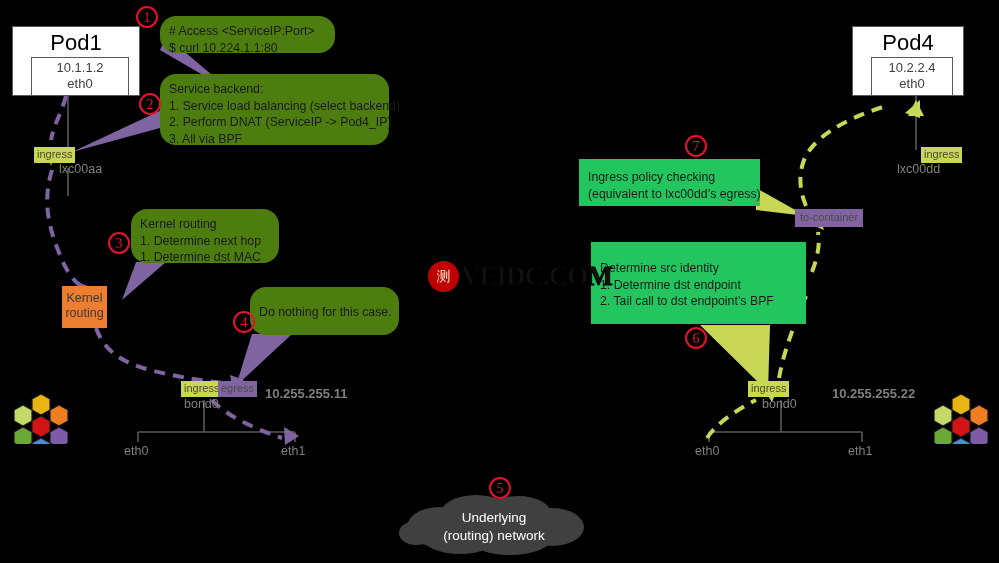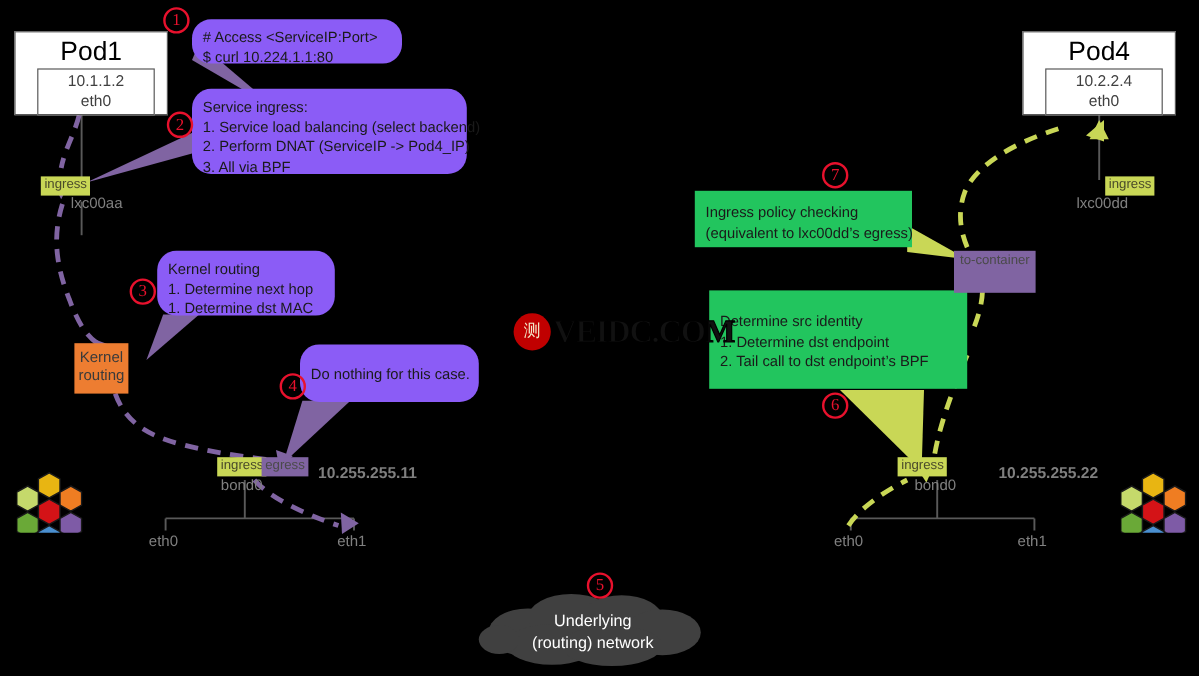--- a/index.html
+++ b/index.html
@@ -12,21 +12,21 @@
 
   
   .pod{background:#ffffff;border:1.5px solid #595959;}
   .pod-title{width:100%;text-align:center;color:#000;font-size:22px;line-height:24px;
              padding-top:4px;}
   .pod-inner{border:1.5px solid #595959;background:#fff;margin:2px 10px 4px 18px;
              text-align:center;color:#404040;font-size:13px;line-height:16px;padding:2px 0 3px 0;}
 
   
   .callout{color:#1a1a1a;font-size:12.3px;line-height:16.5px;padding:7px 9px;}
-  .callout.purple{background:#8b5cf6;border-radius:16px;}
+  .callout.purple{background:#4d7c0f;border-radius:16px;}
   .callout.green{background:#22c55e;}
   .callout div{white-space:nowrap;}
 
   
   svg.overlay{position:absolute;left:0;top:0;width:999px;height:563px;pointer-events:none;}
 
   
   .badge{font-size:11px;line-height:13px;padding:1px 3px 2px 3px;color:#3f3151;white-space:nowrap;}
   .badge.green{background:#C9D756;color:#4a4a2a;}
   .badge.purple{background:#8064A2;color:#4a4a4a;}
@@ -125,36 +125,36 @@
   </svg>
 
   <div class="abs pod" style="left:12px;top:26px;width:128px;height:70px;">
     <div class="pod-title">Pod1</div>
     <div class="pod-inner">
       <div>10.1.1.2</div>
       <div>eth0</div>
     </div>
   </div>
 
-  <div class="abs pod" style="left:852px;top:26px;width:128px;height:70px;">
+  <div class="abs pod" style="left:852px;top:26px;width:112px;height:70px;">
     <div class="pod-title">Pod4</div>
     <div class="pod-inner">
       <div>10.2.2.4</div>
       <div>eth0</div>
     </div>
   </div>
 
   <div class="abs callout purple" style="left:160px;top:16px;width:175px;height:37px;">
     <div># Access &lt;ServiceIP:Port&gt;</div>
     <div>$ curl 10.224.1.1:80</div>
   </div>
   <div class="abs num" style="left:136px;top:6px;">1</div>
 
   <div class="abs callout purple" style="left:160px;top:74px;width:229px;height:71px;">
-    <div>Service ingress:</div>
+    <div>Service backend:</div>
     <div>1. Service load balancing (select backend)</div>
     <div>2. Perform DNAT (ServiceIP -&gt; Pod4_IP)</div>
     <div>3. All via BPF</div>
   </div>
   <div class="abs num" style="left:139px;top:93px;">2</div>
 
   <div class="abs callout purple" style="left:131px;top:209px;width:148px;height:54px;">
     <div>Kernel routing</div>
     <div>1. Determine next hop</div>
     <div>1. Determine dst MAC</div>
@@ -187,21 +187,21 @@
     <div>routing</div>
   </div>
 
   <div class="abs badge green" style="left:181px;top:381px;">ingress</div>
   <div class="abs badge purple" style="left:218px;top:381px;">egress</div>
   <div class="abs glabel" style="left:184px;top:397px;">bond0</div>
   <div class="abs glabel bold" style="left:265px;top:387px;">10.255.255.11</div>
   <div class="abs glabel" style="left:124px;top:444px;">eth0</div>
   <div class="abs glabel" style="left:281px;top:444px;">eth1</div>
 
-  <div class="abs badge purple" style="left:795px;top:209px;padding:2px 5px 20px 5px;">to-container</div>
+  <div class="abs badge purple" style="left:795px;top:209px;padding:2px 5px 3px 5px;">to-container</div>
 
   <div class="abs badge green" style="left:921px;top:147px;">ingress</div>
   <div class="abs glabel" style="left:897px;top:162px;">lxc00dd</div>
 
   <div class="abs badge green" style="left:748px;top:381px;">ingress</div>
   <div class="abs glabel" style="left:762px;top:397px;">bond0</div>
   <div class="abs glabel bold" style="left:832px;top:387px;">10.255.255.22</div>
   <div class="abs glabel" style="left:695px;top:444px;">eth0</div>
   <div class="abs glabel" style="left:848px;top:444px;">eth1</div>
 

